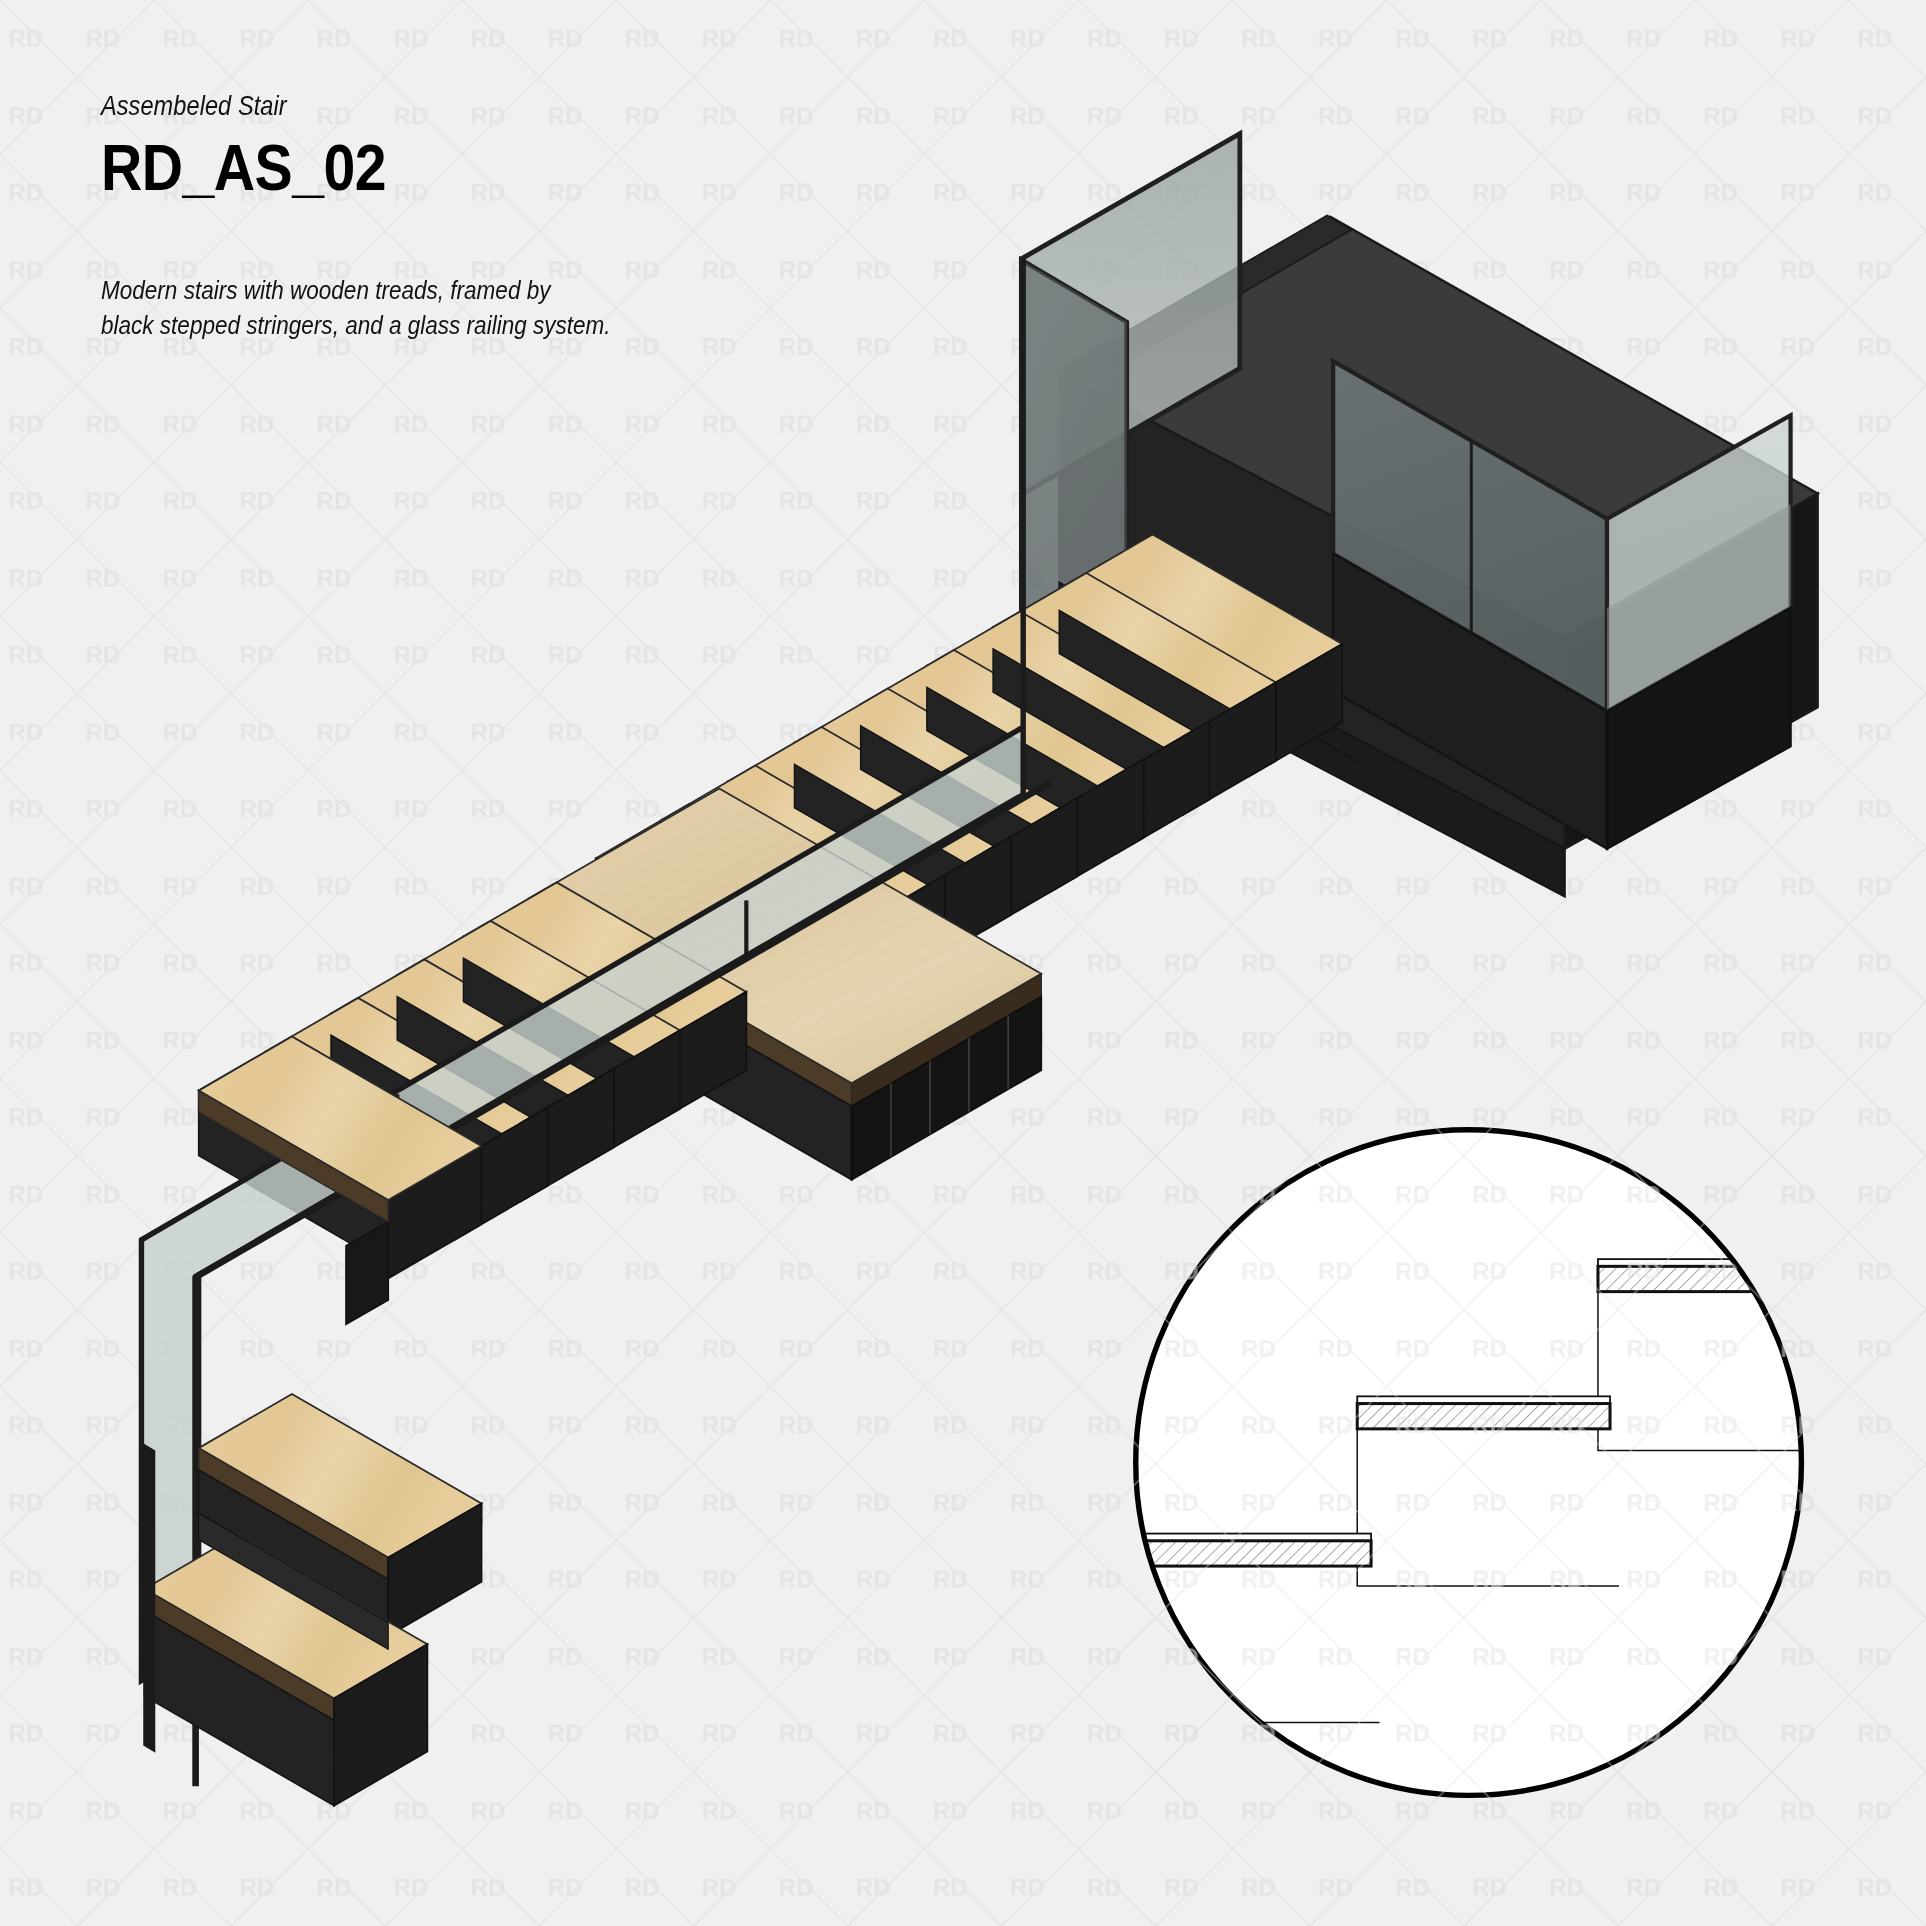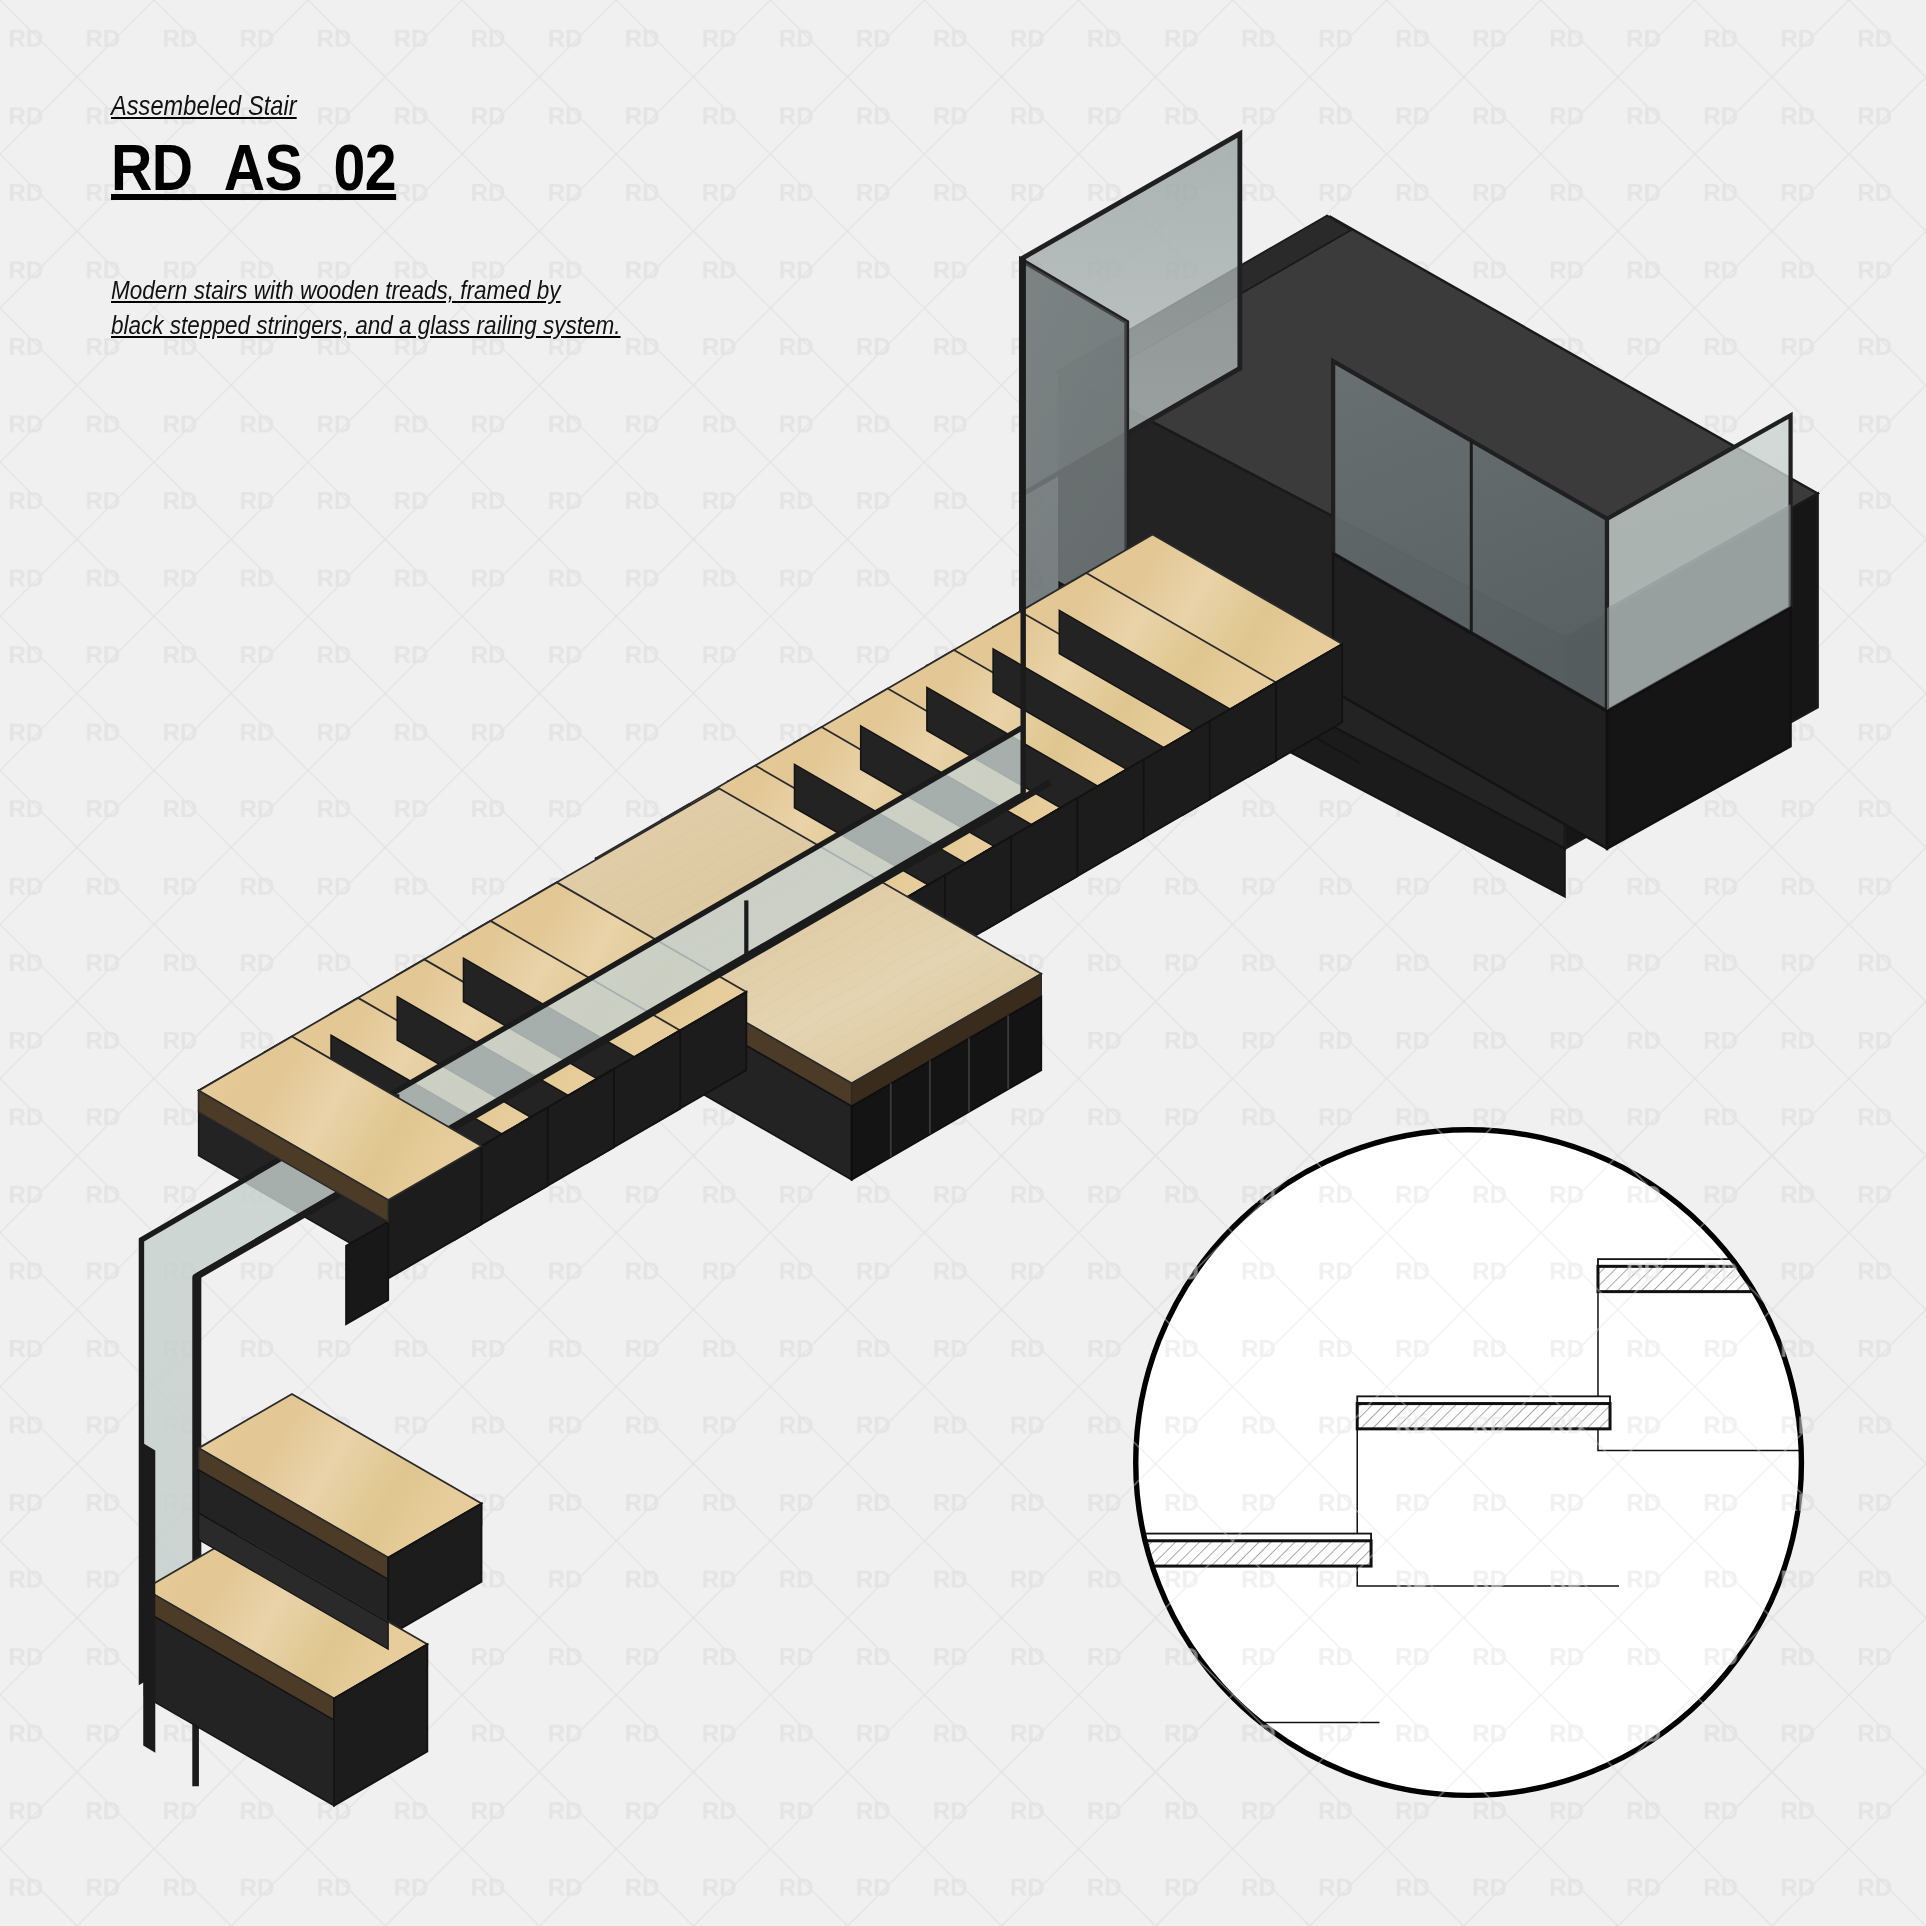--- a/index.html
+++ b/index.html
@@ -9,21 +9,21 @@
     font-family:"Liberation Sans", sans-serif;
     overflow:hidden;
     position:relative;
   }
   #stage{position:absolute;inset:0;width:1926px;height:1926px;}
 
   
   .wm{position:absolute;inset:0;pointer-events:none;}
 
   
-  .txt{position:absolute;left:111px;top:90px;width:843px;text-decoration:underline;}
+  .txt{position:absolute;left:101px;top:90px;width:843px;}
   .eyebrow{
     font-size:28px;font-style:italic;font-weight:400;
     color:#111;letter-spacing:0.1px;margin:0 0 13.2px 0;
     transform:scaleX(.84);transform-origin:left center;white-space:nowrap;
   }
   .code{
     font-size:65px;font-weight:700;color:#000;margin:0;
     letter-spacing:-0.6px;line-height:1;
     transform:scaleX(.88);transform-origin:left center;white-space:nowrap;
   }

